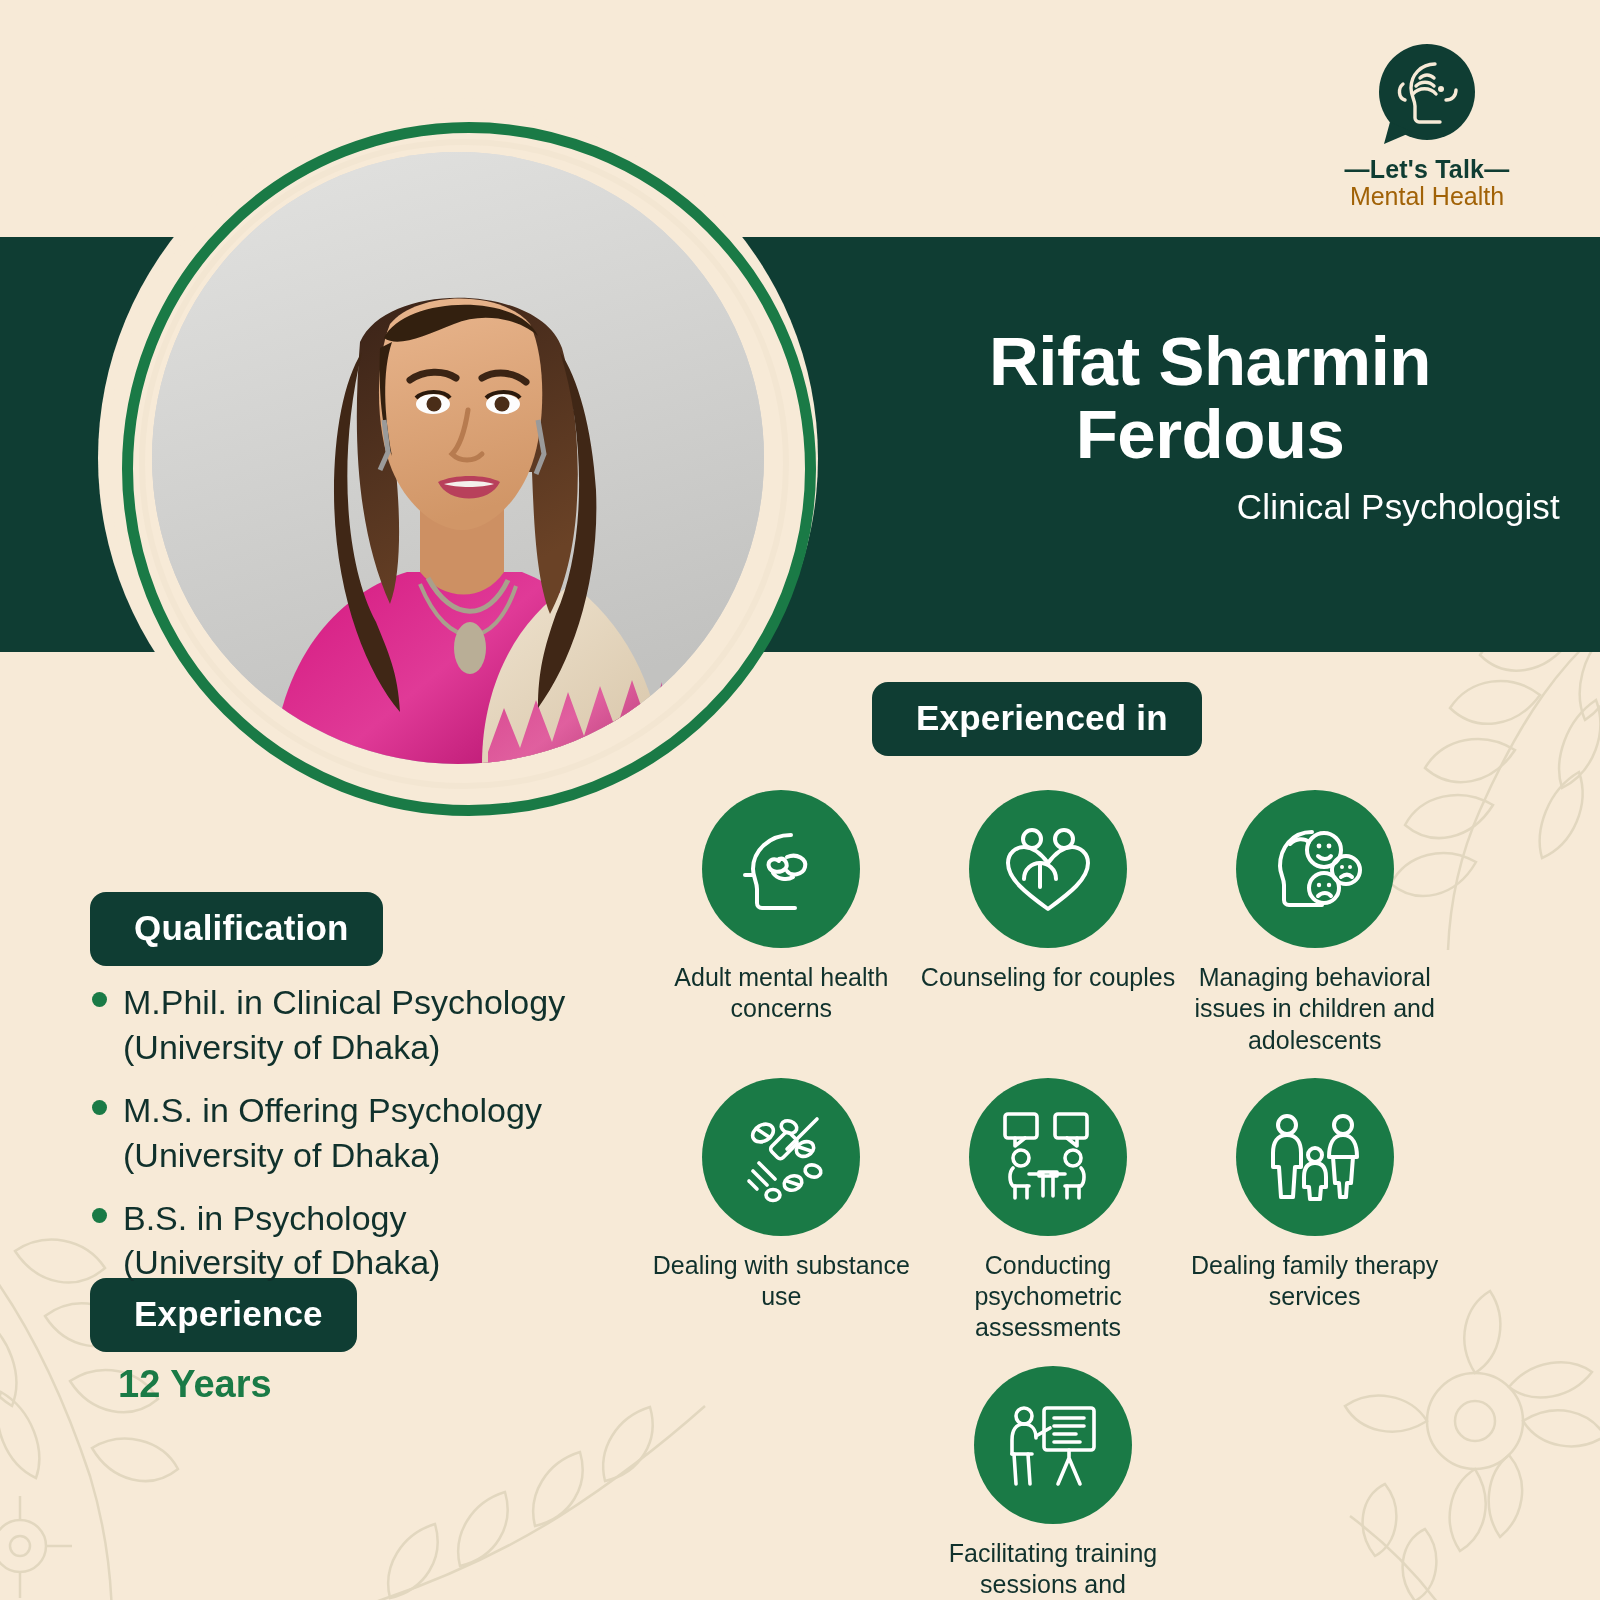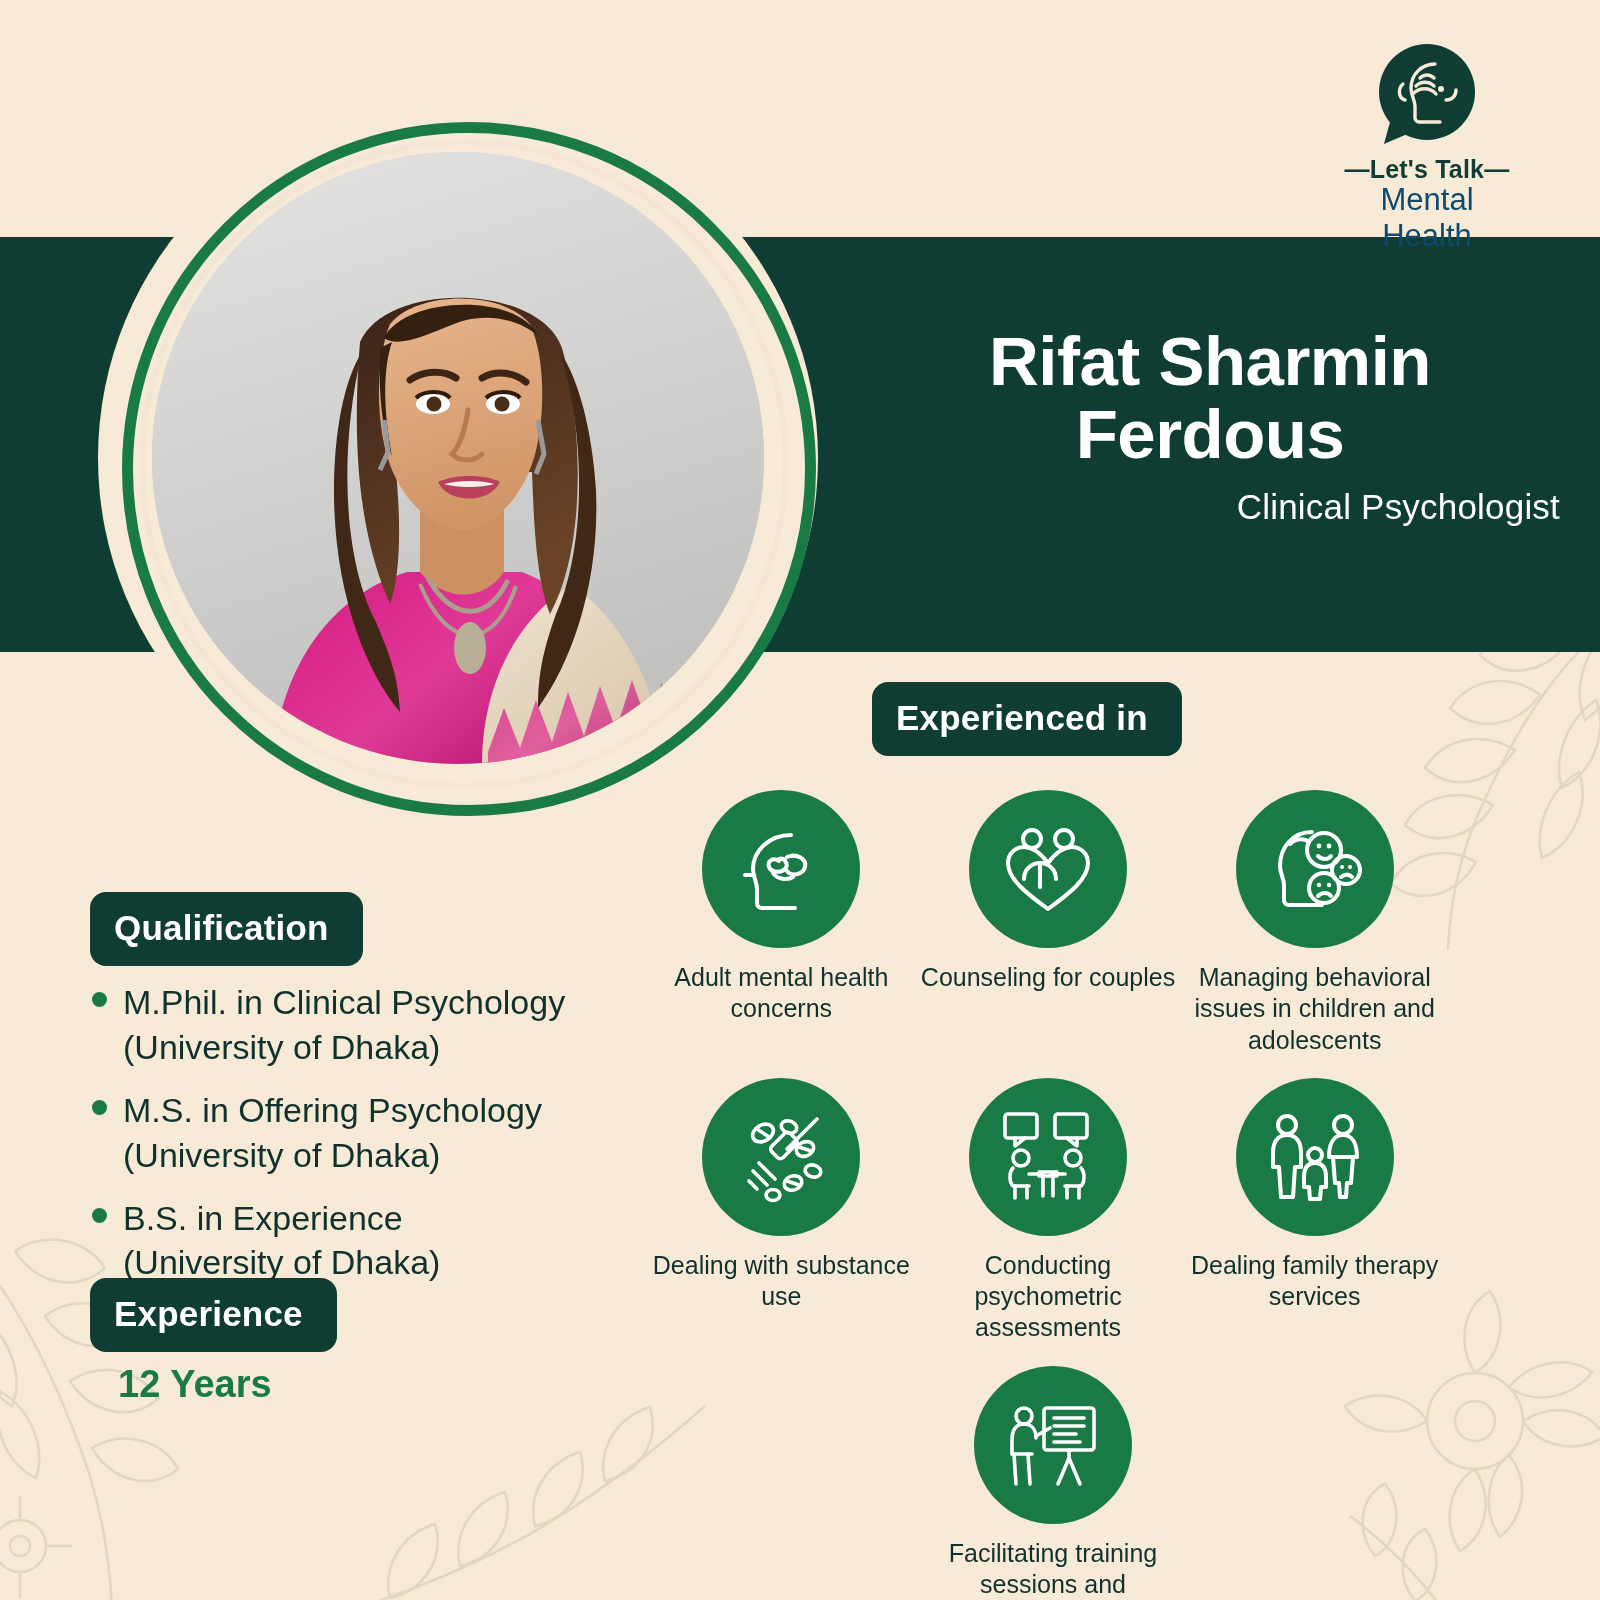--- a/index.html
+++ b/index.html
@@ -55,22 +55,22 @@
     margin: 0 auto 6px auto;
   }
   .logo .lt {
     font-size: 25px;
     font-weight: bold;
     color: #0f3d33;
     letter-spacing: .2px;
     line-height: 1.05;
   }
   .logo .mh {
-    font-size: 31px;
-    color: #0c4a6e;
+    font-size: 25px;
+    color: #a16207;
     line-height: 1.15;
     text-align: center;
   }
 
   
   .portrait-wrap {
     position: absolute;
     left: 108px;
     top: 108px;
     width: 700px;
@@ -131,21 +131,21 @@
   }
 
   
   .pill {
     position: absolute;
     background: #0f3d33;
     color: #ffffff;
     border-radius: 16px;
     font-size: 35px;
     font-weight: bold;
-    padding: 16px 34px 18px 24px;
+    padding: 16px 34px 18px 44px;
     white-space: nowrap;
     letter-spacing: .2px;
   }
   .pill.experienced { left: 872px; top: 682px; }
   .pill.qualification { left: 90px; top: 892px; }
   .pill.experience { left: 90px; top: 1278px; }
 
   
   .qual-list {
     position: absolute;
@@ -399,21 +399,21 @@
     <div class="qual-item">
       <div class="qual-dot"></div>
       <div class="qual-text">
         <span>M.S. in Offering Psychology</span>
         <span class="sub">(University of Dhaka)</span>
       </div>
     </div>
     <div class="qual-item">
       <div class="qual-dot"></div>
       <div class="qual-text">
-        <span>B.S. in Experience</span>
+        <span>B.S. in Psychology</span>
         <span class="sub">(University of Dhaka)</span>
       </div>
     </div>
   </div>
 
   <div class="exp-value">12 Years</div>
 
   <div class="grid">
 
     <div class="grid-row">

